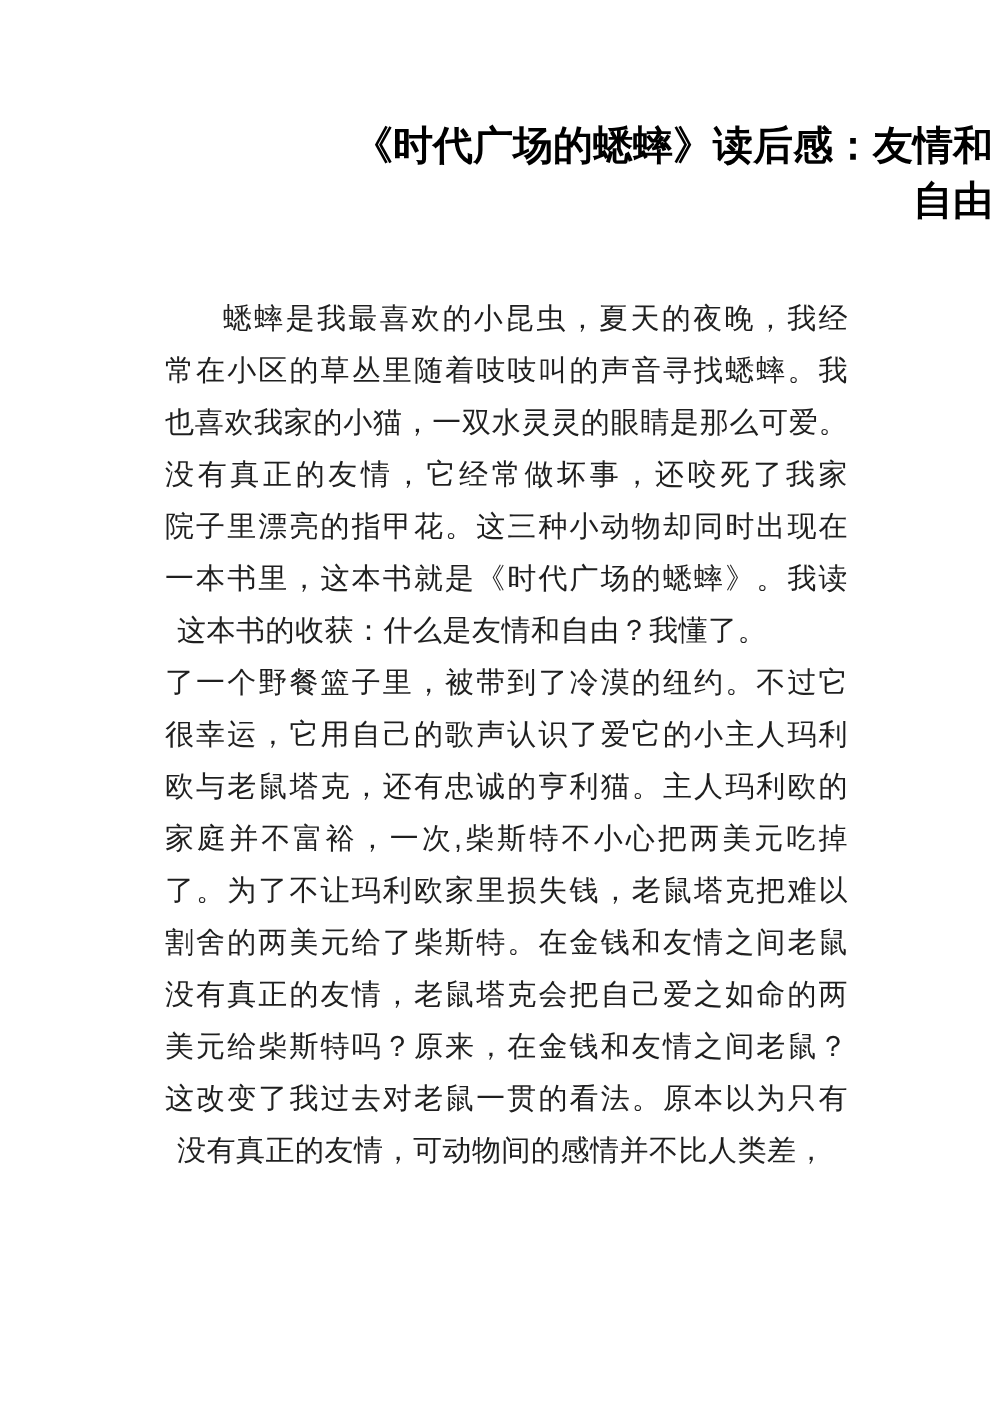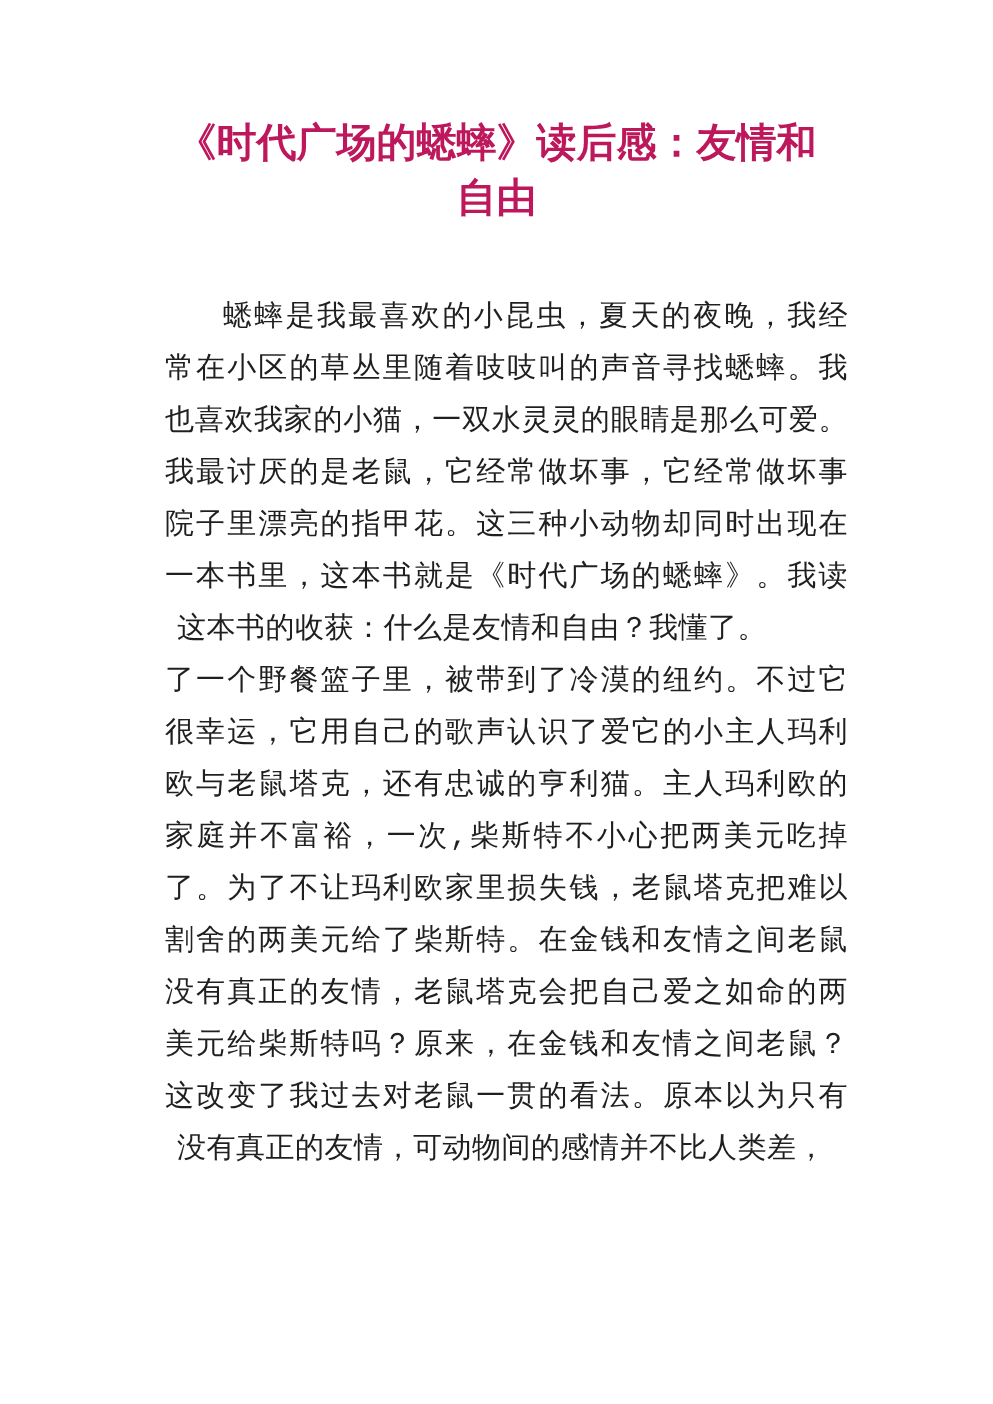--- a/index.html
+++ b/index.html
@@ -11,33 +11,33 @@
     position: relative;
     width: 993px;
     height: 1404px;
     background: #ffffff;
     overflow: hidden;
   }
   .title-block {
     padding-top: 118px;
   }
   .title-line {
-    font-family: Liberation Mono, monospace;
+    font-family: Liberation Sans, sans-serif;
     font-weight: 700;
     font-size: 40px;
     line-height: 55px;
-    text-align: center;
-    color: #be185d;
+    text-align: right;
+    color: #000000;
     white-space: nowrap;
   }
   .body-text {
     margin-top: 64px;
     padding-left: 165px;
     padding-right: 145px;
-    font-family: Liberation Mono, monospace;
+    font-family: Liberation Sans, sans-serif;
     font-size: 29px;
     line-height: 52px;
     color: #1f1f1f;
   }
   .line {
     height: 52px;
     overflow: hidden;
     text-align: justify;
     text-align-last: justify;
     letter-spacing: 0.5px;
@@ -59,21 +59,21 @@
     <div class="title-line">《时代广场的蟋蟀》读后感：友情和</div>
     <div class="title-line">自由</div>
   </div>
 
   <div class="body-text">
 
     <div>
       <div class="line first">蟋蟀是我最喜欢的小昆虫，夏天的夜晚，我经</div>
       <div class="line">常在小区的草丛里随着吱吱叫的声音寻找蟋蟀。我</div>
       <div class="line">也喜欢我家的小猫，一双水灵灵的眼睛是那么可爱。</div>
-      <div class="line">我最讨厌的是老鼠，它经常做坏事，它经常做坏事</div>
+      <div class="line">没有真正的友情，它经常做坏事，还咬死了我家</div>
       <div class="line">院子里漂亮的指甲花。这三种小动物却同时出现在</div>
       <div class="line">一本书里，这本书就是《时代广场的蟋蟀》。我读</div>
       <div class="line last">这本书的收获：什么是友情和自由？我懂了。</div>
     </div>
 
     <div>
       <div class="line">了一个野餐篮子里，被带到了冷漠的纽约。不过它</div>
       <div class="line">很幸运，它用自己的歌声认识了爱它的小主人玛利</div>
       <div class="line">欧与老鼠塔克，还有忠诚的亨利猫。主人玛利欧的</div>
       <div class="line">家庭并不富裕，一次,柴斯特不小心把两美元吃掉</div>

